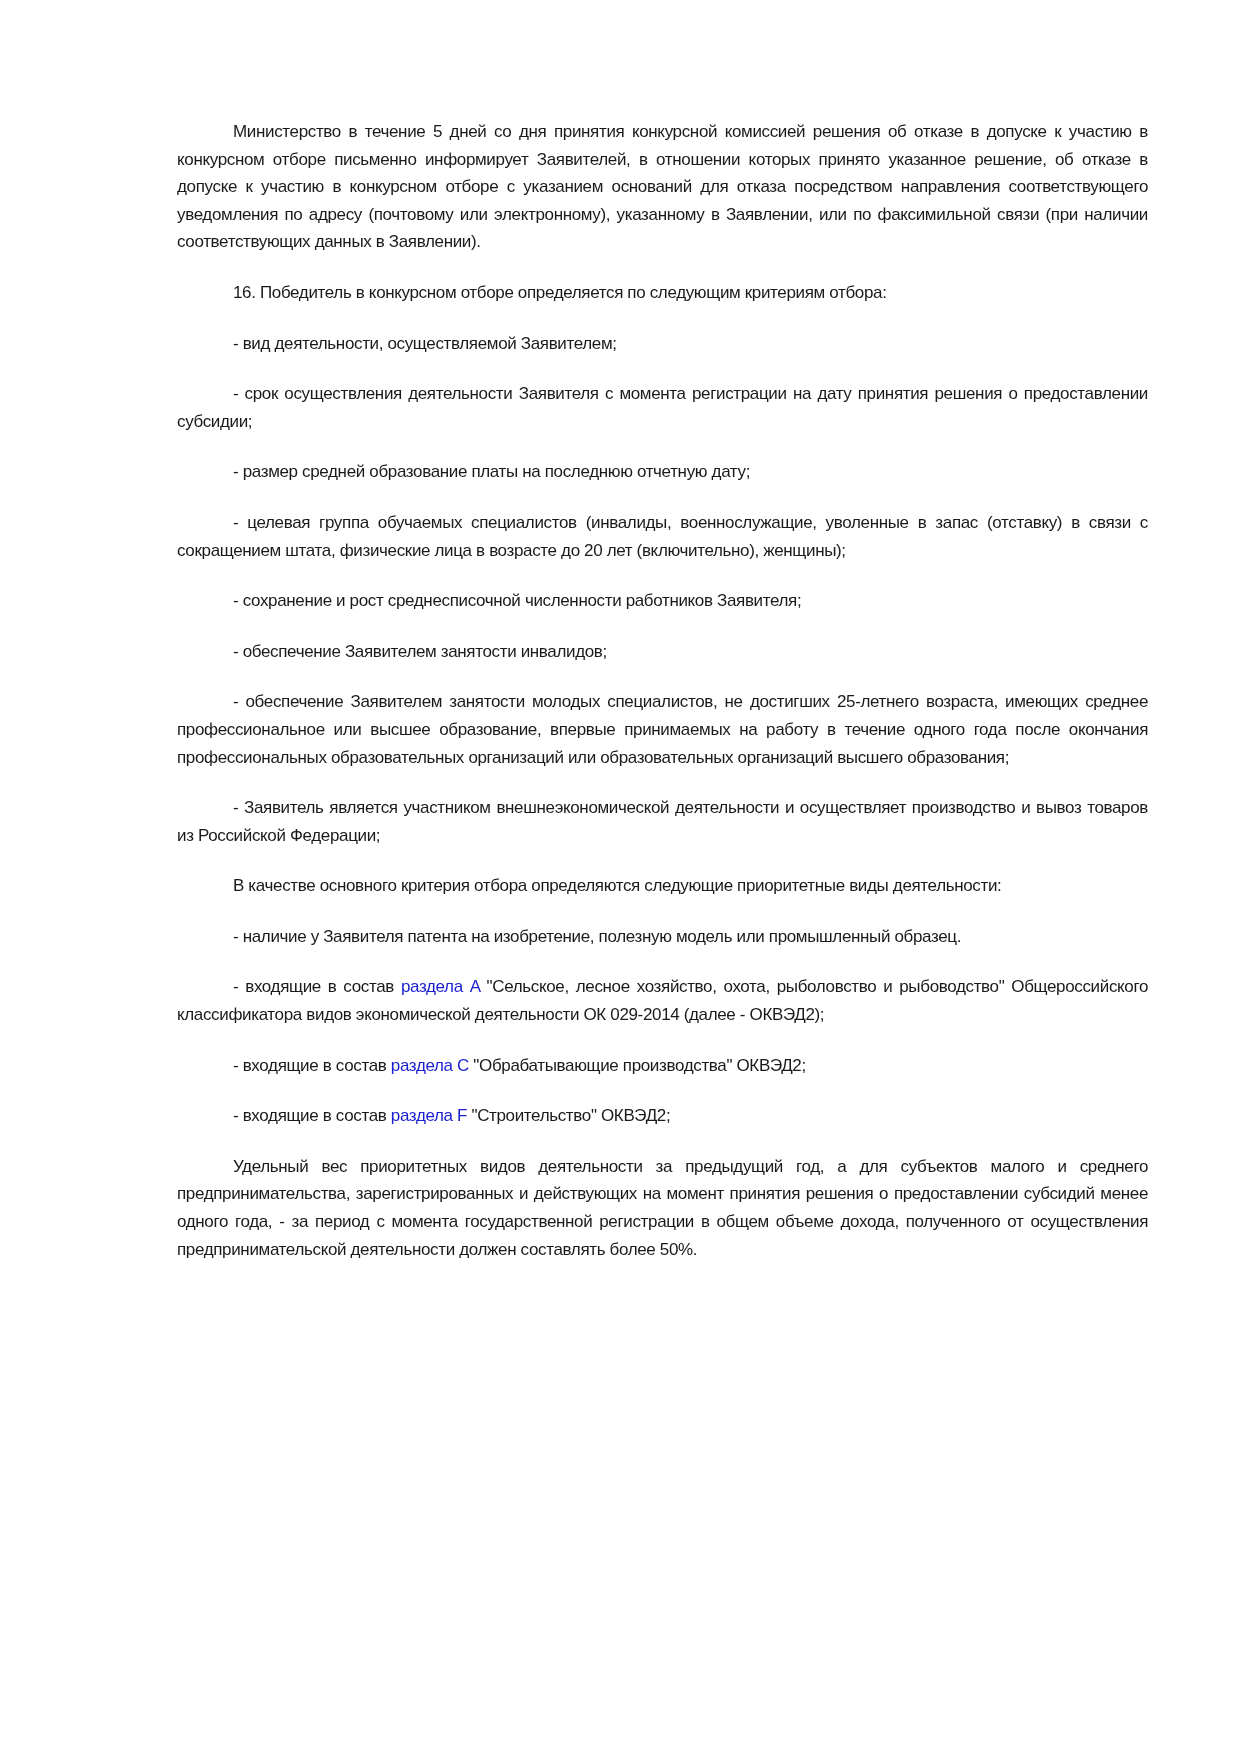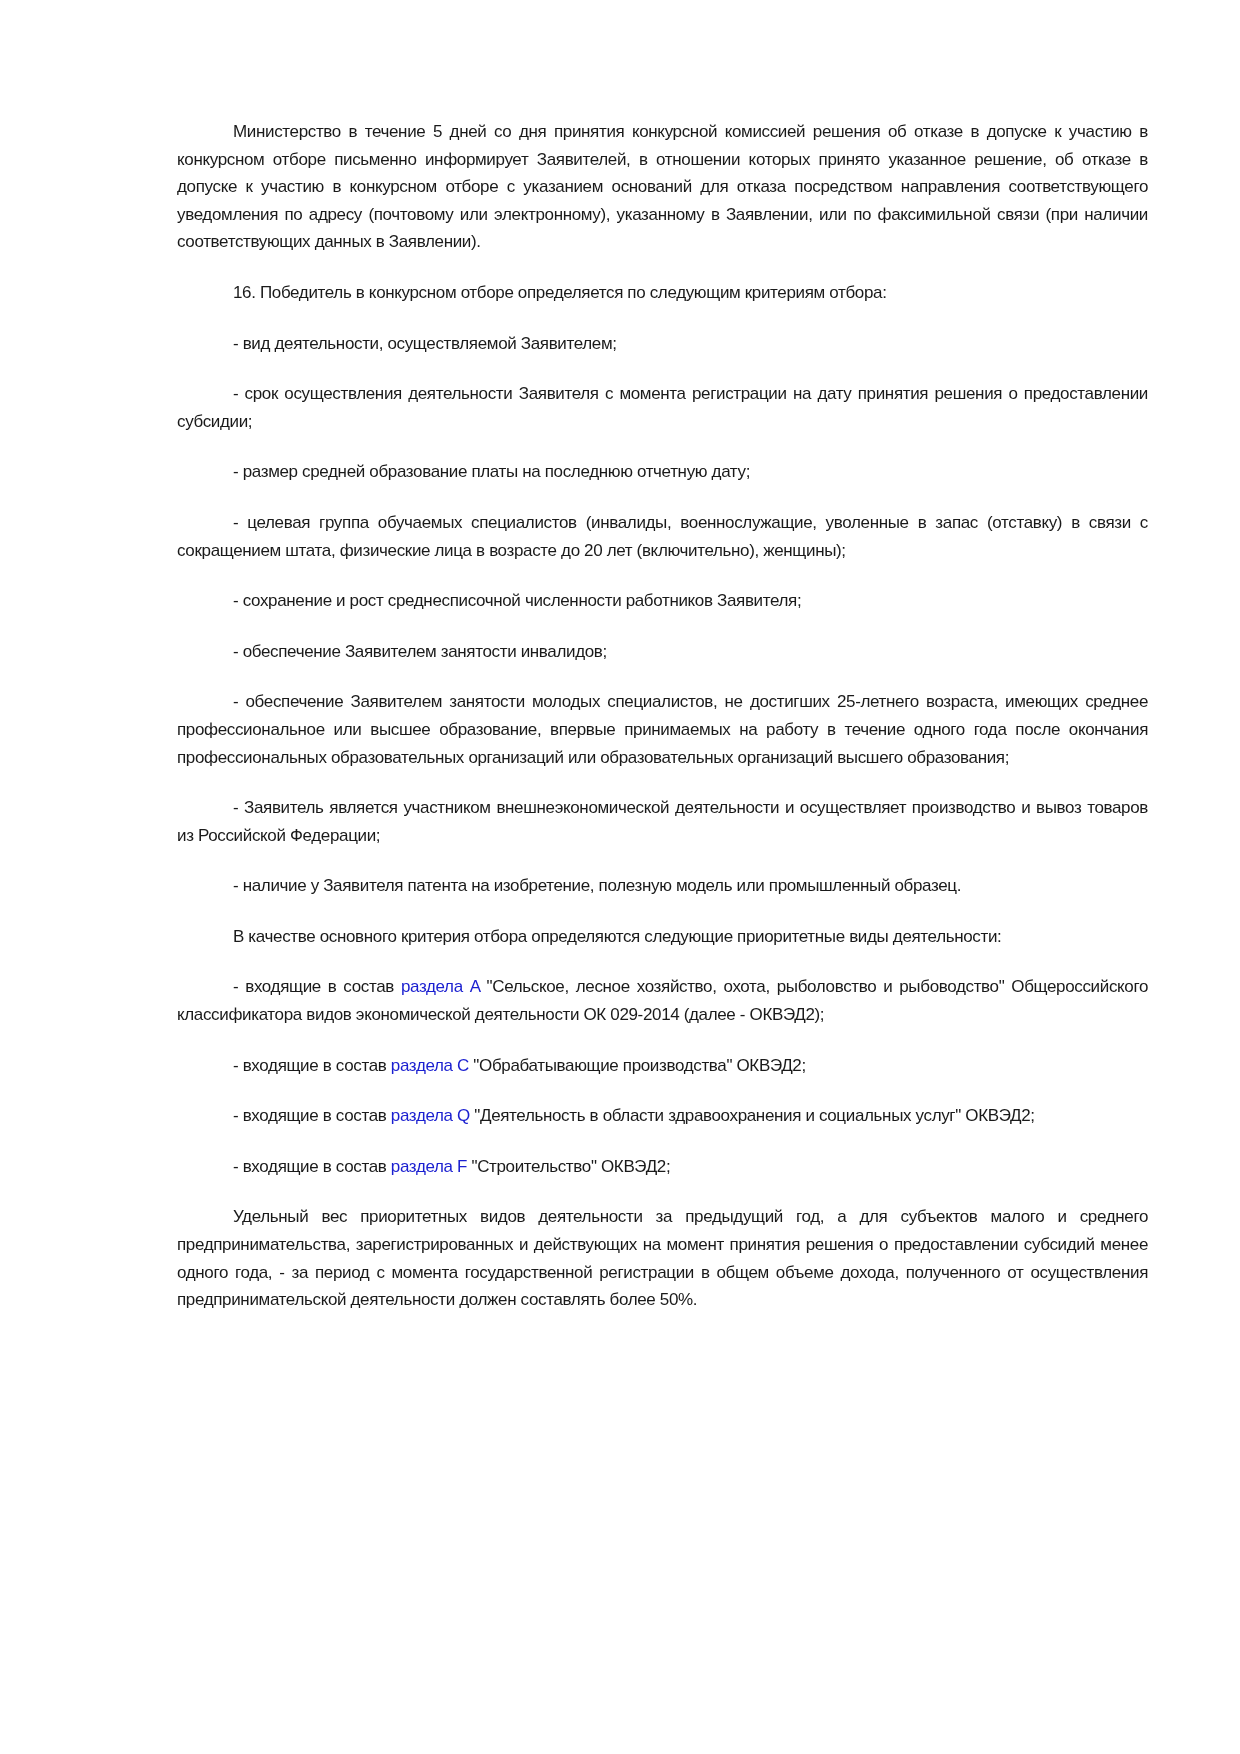--- a/index.html
+++ b/index.html
@@ -30,26 +30,25 @@
   <p class="p">Министерство в течение 5 дней со дня принятия конкурсной комиссией решения об отказе в допуске к участию в конкурсном отборе письменно информирует Заявителей, в отношении которых принято указанное решение, об отказе в допуске к участию в конкурсном отборе с указанием оснований для отказа посредством направления соответствующего уведомления по адресу (почтовому или электронному), указанному в Заявлении, или по факсимильной связи (при наличии соответствующих данных в Заявлении).</p>
   <p class="p">16. Победитель в конкурсном отборе определяется по следующим критериям отбора:</p>
   <p class="p">- вид деятельности, осуществляемой Заявителем;</p>
   <p class="p">- срок осуществления деятельности Заявителя с момента регистрации на дату принятия решения о предоставлении субсидии;</p>
   <p class="p">- размер средней образование платы на последнюю отчетную дату;</p>
   <p class="p">- целевая группа обучаемых специалистов (инвалиды, военнослужащие, уволенные в запас (отставку) в связи с сокращением штата, физические лица в возрасте до 20 лет (включительно), женщины);</p>
   <p class="p">- сохранение и рост среднесписочной численности работников Заявителя;</p>
   <p class="p">- обеспечение Заявителем занятости инвалидов;</p>
   <p class="p">- обеспечение Заявителем занятости молодых специалистов, не достигших 25-летнего возраста, имеющих среднее профессиональное или высшее образование, впервые принимаемых на работу в течение одного года после окончания профессиональных образовательных организаций или образовательных организаций высшего образования;</p>
   <p class="p">- Заявитель является участником внешнеэкономической деятельности и осуществляет производство и вывоз товаров из Российской Федерации;</p>
+  <p class="p">В качестве основного критерия отбора определяются следующие приоритетные виды деятельности:</p>
   <p class="p">- наличие у Заявителя патента на изобретение, полезную модель или промышленный образец.</p>
-  <p class="p">В качестве основного критерия отбора определяются следующие приоритетные виды деятельности:</p>
 
   <p class="p"><span>- входящие в состав </span><a class="lnk">раздела A</a><span> "Сельское, лесное хозяйство, охота, рыболовство и рыбоводство" Общероссийского классификатора видов экономической деятельности ОК 029-2014 (далее - ОКВЭД2);</span></p>
 
   <p class="p"><span>- входящие в состав </span><a class="lnk">раздела C</a><span> "Обрабатывающие производства" ОКВЭД2;</span></p>
 
-  <p class="p"><span>- входящие в состав </span><a class="lnk">раздела Q</a><span> "Деятельность в области здравоохранения и социальных услуг" ОКВЭД2;</span></p>
 
   <p class="p"><span>- входящие в состав </span><a class="lnk">раздела F</a><span> "Строительство" ОКВЭД2;</span></p>
 
 
   <p class="p">Удельный вес приоритетных видов деятельности за предыдущий год, а для субъектов малого и среднего предпринимательства, зарегистрированных и действующих на момент принятия решения о предоставлении субсидий менее одного года, - за период с момента государственной регистрации в общем объеме дохода, полученного от осуществления предпринимательской деятельности должен составлять более 50%.</p>
 </div>
 
 </body></html>

